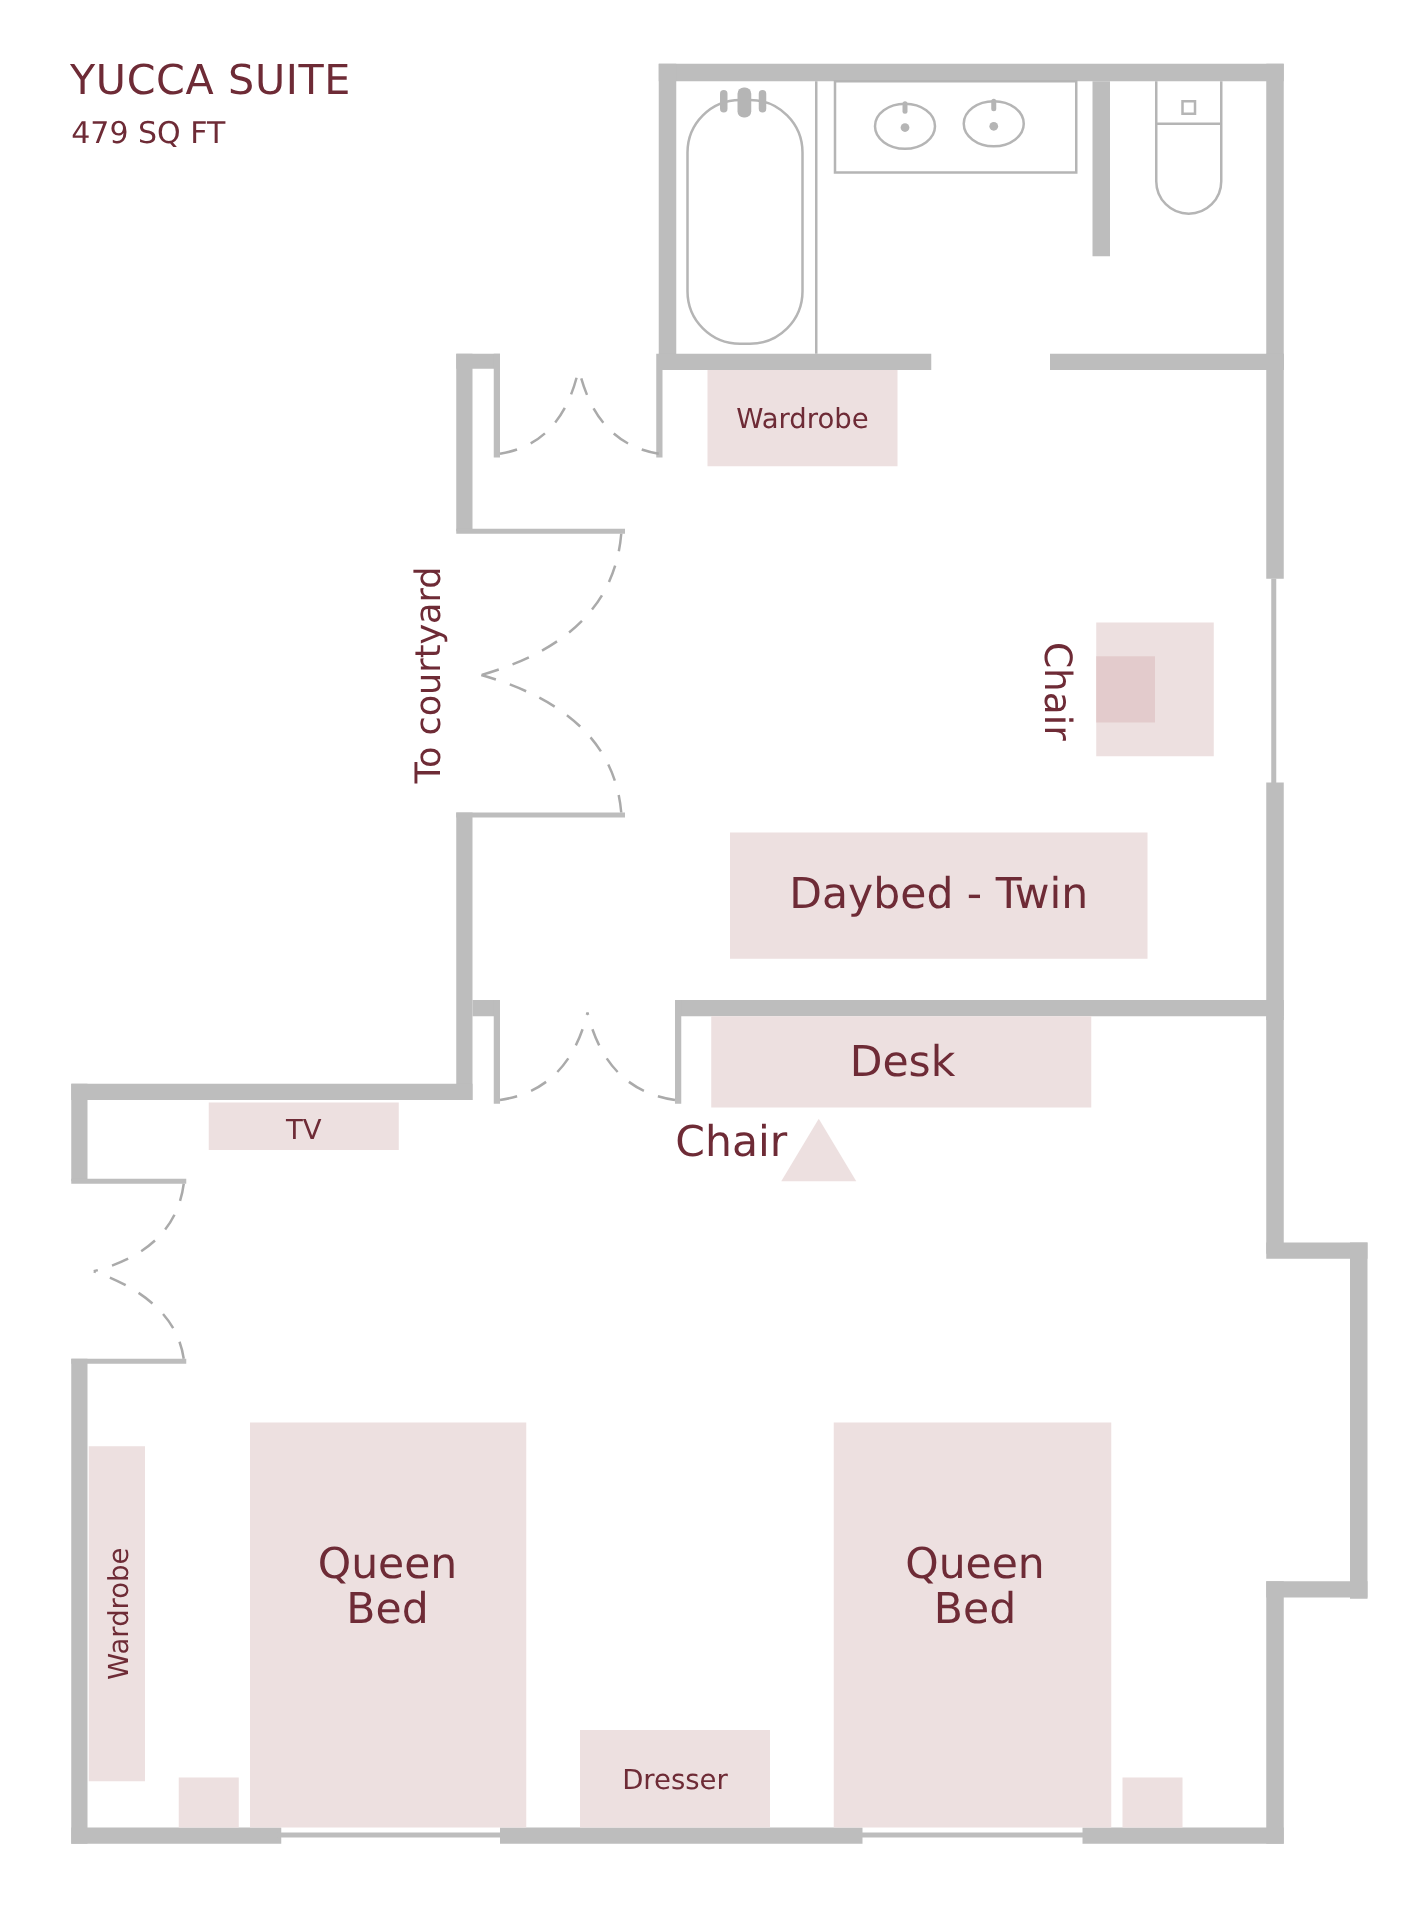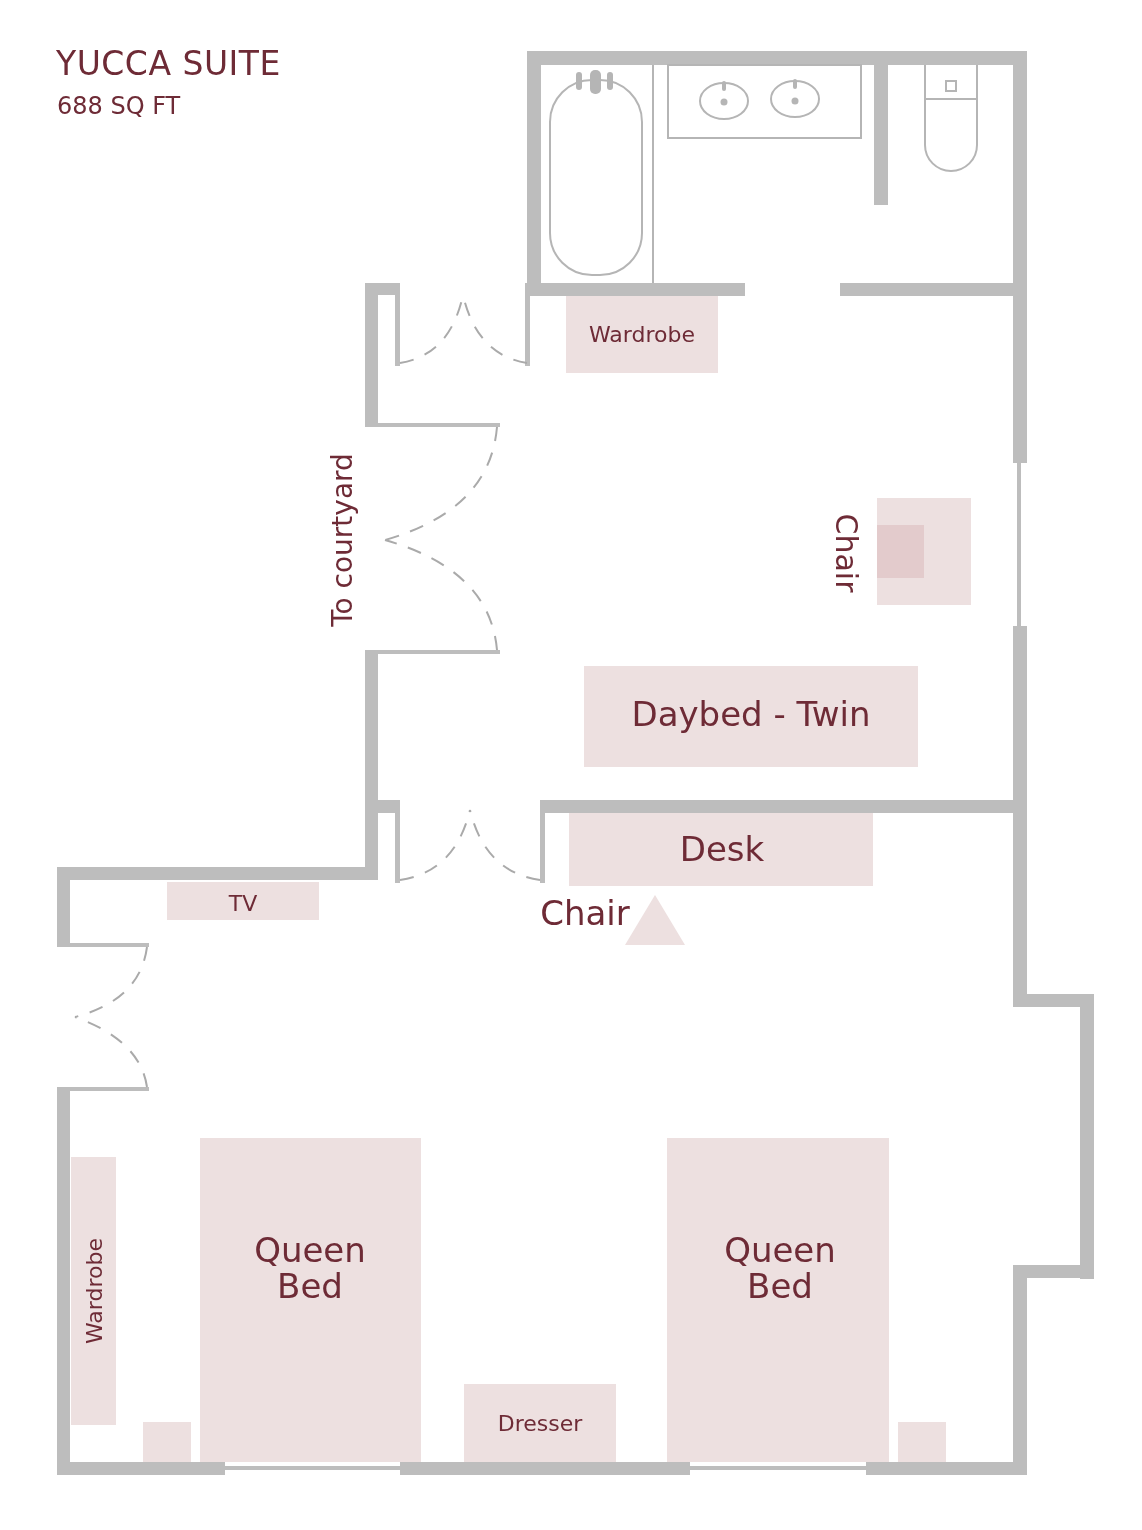--- a/index.html
+++ b/index.html
@@ -12,21 +12,21 @@
   .furn-dark { fill: #e3cbcc; }
   .lbl { fill: #6e2b36; font-family: "DejaVu Sans", sans-serif; }
   .title { position: absolute; left: 56px; top: 44px; color: #6e2b36; font-family: "DejaVu Sans", sans-serif; font-size: 33px; letter-spacing: 0.5px; }
   .sub { position: absolute; left: 57px; top: 92px; color: #6e2b36; font-family: "DejaVu Sans", sans-serif; font-size: 24px; }
 </style>
 </head>
 <body>
 
 <div id="plan">
   <div class="title">YUCCA SUITE</div>
-  <div class="sub">688 SQ FT</div>
+  <div class="sub">479 SQ FT</div>
 
   <svg width="1142" height="1530" viewBox="0 0 1142 1530">
 
     <g>
       <rect class="wall" x="527" y="51" width="500" height="14"></rect>
       <rect class="wall" x="527" y="51" width="14" height="245"></rect>
       <rect class="wall" x="1013" y="51" width="14" height="245"></rect>
       <rect class="wall" x="527" y="283" width="218" height="13"></rect>
       <rect class="wall" x="840" y="283" width="187" height="13"></rect>
       <rect class="wall" x="874" y="65" width="14" height="140"></rect>

